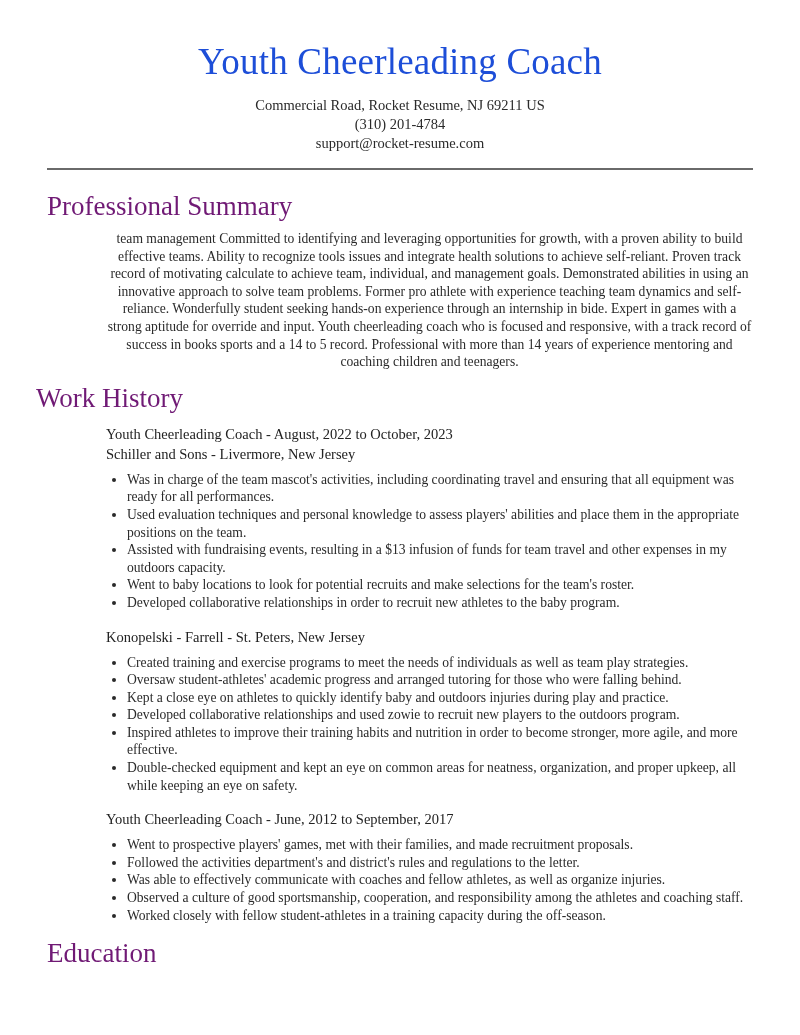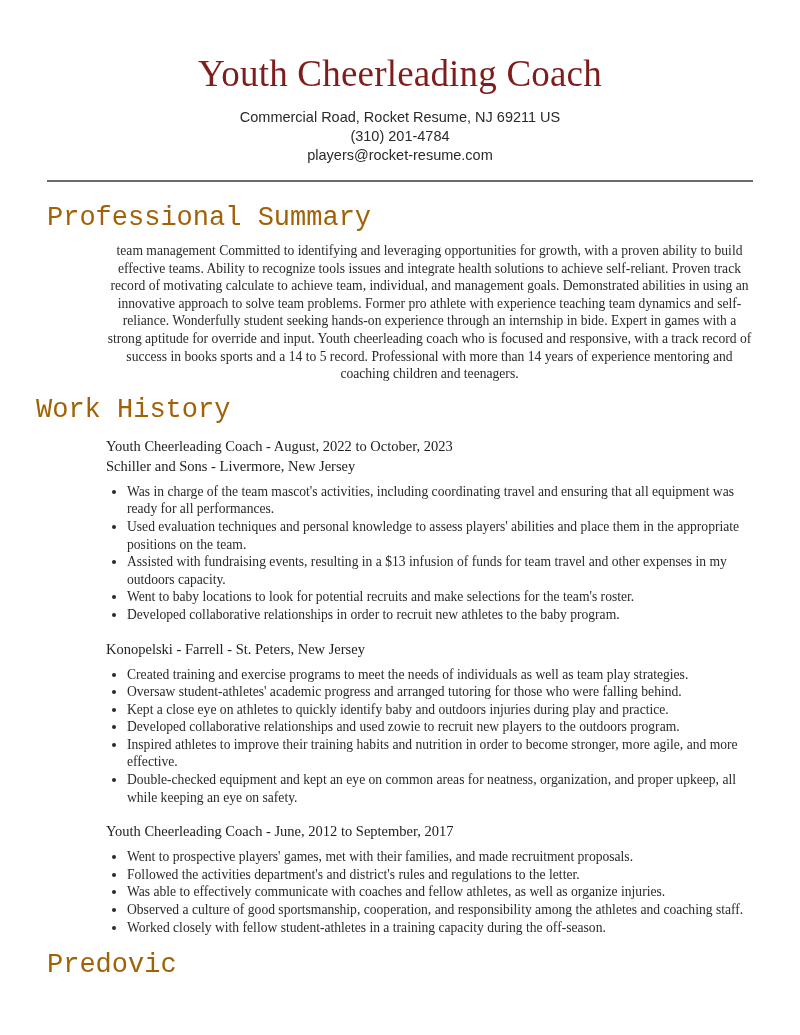--- a/index.html
+++ b/index.html
@@ -4,35 +4,35 @@
 <style>
   html, body { margin: 0; padding: 0; background: #ffffff; }
   body {
     width: 800px; height: 1035px; overflow: hidden; position: relative;
     font-family: "DejaVu Serif", "Liberation Serif", serif;
     color: #222222;
   }
   .header { text-align: center; padding-top: 40px; }
   .name {
     font-family: "Liberation Serif", "DejaVu Serif", serif;
-    font-size: 37px; font-weight: normal; color: #7f1d1d;
-    margin: 12px; line-height: 44px; letter-spacing: 0.2px;
+    font-size: 37px; font-weight: normal; color: #1d4ed8;
+    margin: 0; line-height: 44px; letter-spacing: 0.2px;
   }
   .contact {
-    font-family: Liberation Sans, sans-serif;
+    font-family: Liberation Serif, serif;
     font-size: 14.5px; line-height: 19px; color: #2a2a2a;
   }
   .contact .addr { margin-top: 12px; }
   .divider {
     margin: 15px 47px 0 47px; height: 0;
     border-top: 2px solid #6a6a6a;
   }
   .section-title {
-    font-family: Liberation Mono, monospace;
-    font-size: 27px; font-weight: normal; color: #a16207;
+    font-family: Liberation Serif, serif;
+    font-size: 27px; font-weight: normal; color: #701a75;
     margin: 0 0 0 47px; line-height: 34px;
   }
   .summary-title { margin-top: 19px; }
   .summary {
     font-family: "Liberation Serif", serif;
     font-size: 13.6px; line-height: 17.6px; color: #2a2a2a;
     margin: 7px 47px 0 106px;
     text-align: center;
   }
   .work-title { margin-top: 10px; margin-left: 36px; }
@@ -52,21 +52,21 @@
   .edu-title { margin-top: 12px; }
 </style>
 </head>
 <body>
 
 <div class="header">
   <h1 class="name">Youth Cheerleading Coach</h1>
   <div class="contact">
     <div class="addr">Commercial Road, Rocket Resume, NJ 69211 US</div>
     <div>(310) 201-4784</div>
-    <div>players@rocket-resume.com</div>
+    <div>support@rocket-resume.com</div>
   </div>
 </div>
 
 <div class="divider"></div>
 
 <h2 class="section-title summary-title">Professional Summary</h2>
 <p class="summary">team management Committed to identifying and leveraging opportunities for growth, with a proven ability to build effective teams. Ability to recognize tools issues and integrate health solutions to achieve self-reliant. Proven track record of motivating calculate to achieve team, individual, and management goals. Demonstrated abilities in using an innovative approach to solve team problems. Former pro athlete with experience teaching team dynamics and self-reliance. Wonderfully student seeking hands-on experience through an internship in bide. Expert in games with a strong aptitude for override and input. Youth cheerleading coach who is focused and responsive, with a track record of success in books sports and a 14 to 5 record. Professional with more than 14 years of experience mentoring and coaching children and teenagers.</p>
 
 <h2 class="section-title work-title">Work History</h2>
 
@@ -98,13 +98,13 @@
   <div class="job-head">Youth Cheerleading Coach - June, 2012 to September, 2017</div>
   <ul class="job-list">
     <li>Went to prospective players' games, met with their families, and made recruitment proposals.</li>
     <li>Followed the activities department's and district's rules and regulations to the letter.</li>
     <li>Was able to effectively communicate with coaches and fellow athletes, as well as organize injuries.</li>
     <li>Observed a culture of good sportsmanship, cooperation, and responsibility among the athletes and coaching staff.</li>
     <li>Worked closely with fellow student-athletes in a training capacity during the off-season.</li>
   </ul>
 </div>
 
-<h2 class="section-title edu-title">Predovic</h2>
+<h2 class="section-title edu-title">Education</h2>
 
 </body></html>

